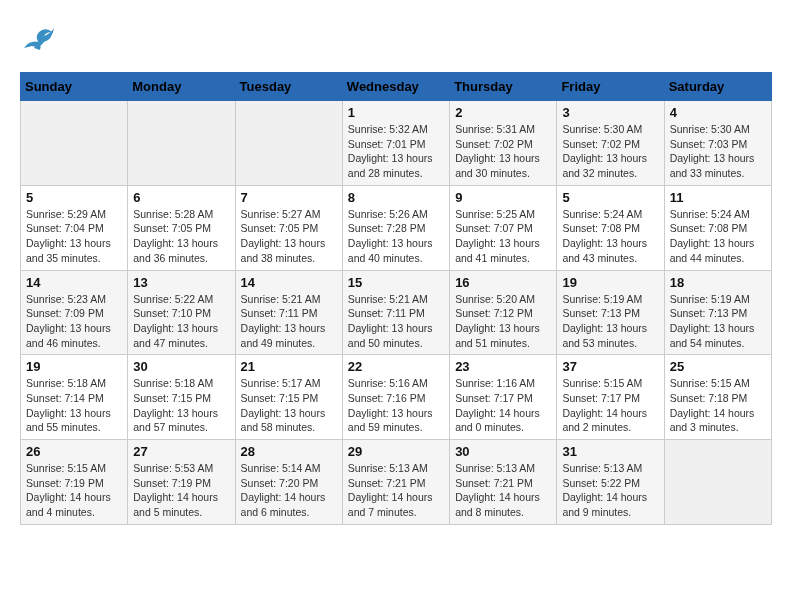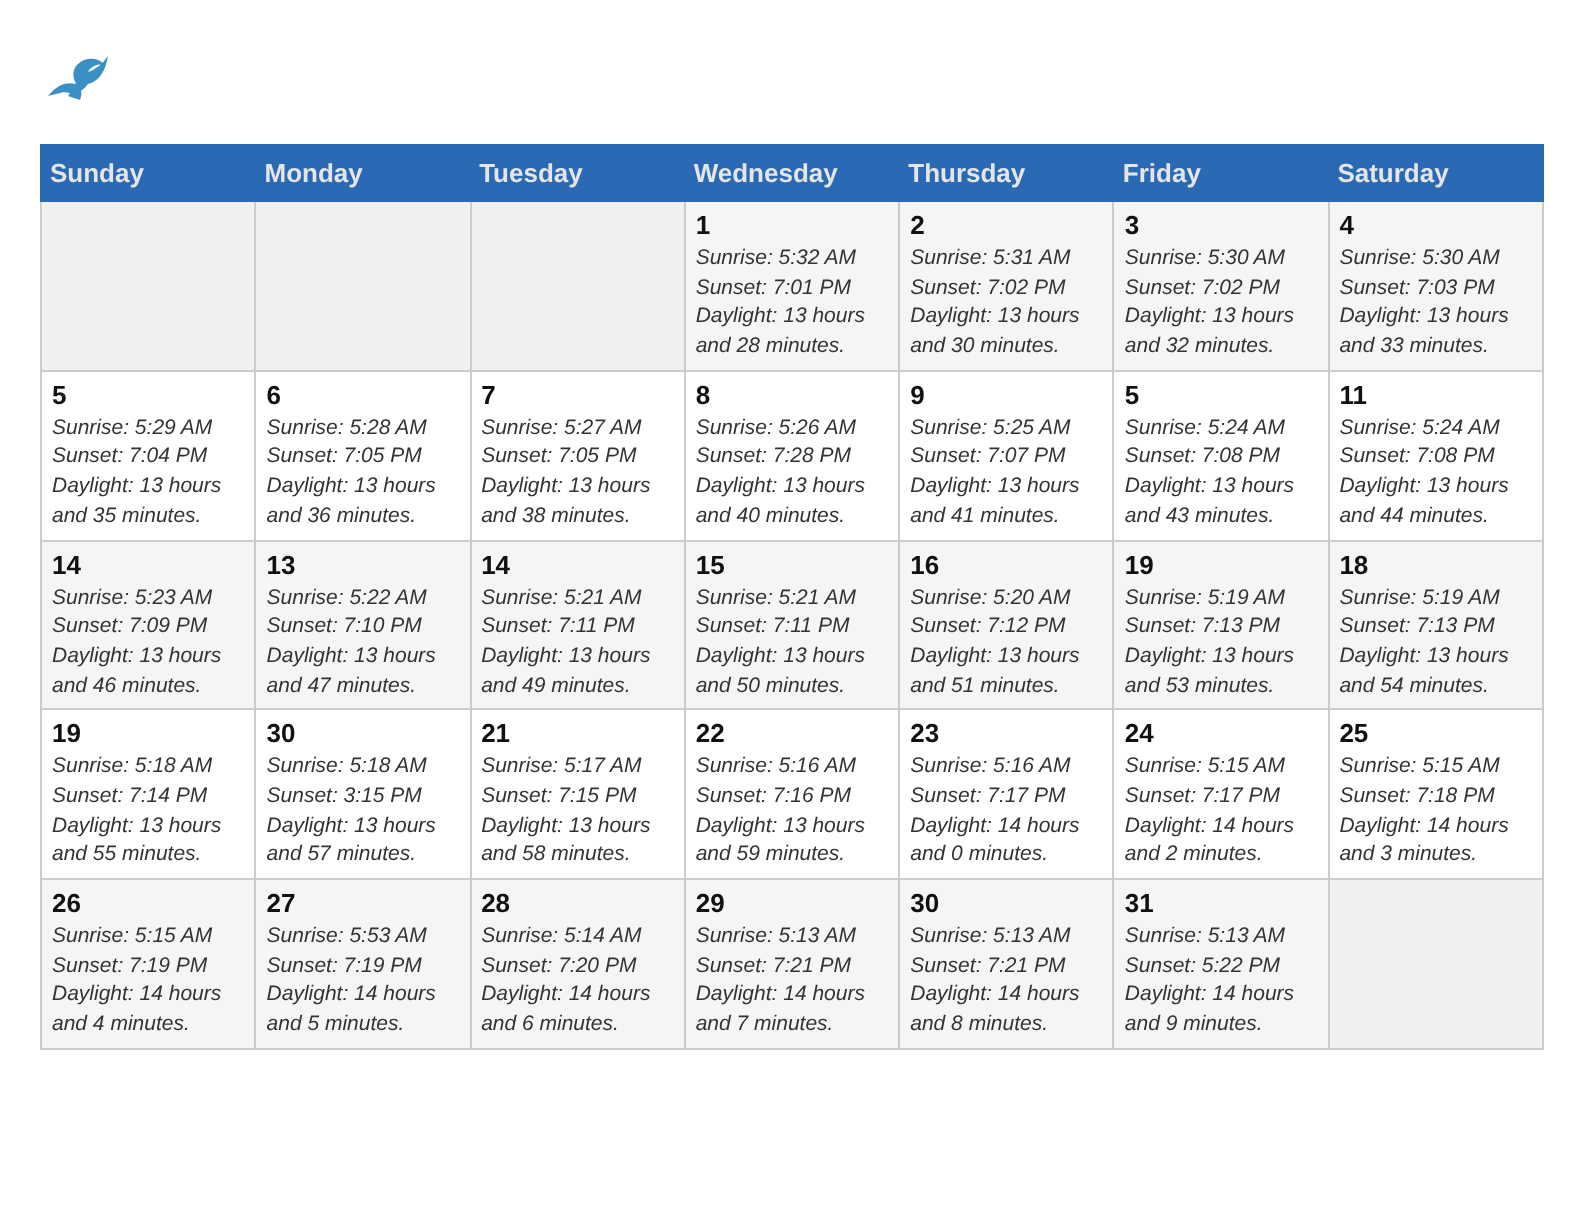--- a/index.html
+++ b/index.html
@@ -34,21 +34,21 @@
       color: #1a3a5c;
       font-weight: normal;
     }
     .calendar {
       width: 100%;
       border-collapse: collapse;
       font-size: 11px;
     }
     .calendar thead th {
       background: #2a6ab5;
-      color: #e5e5e5;
+      color: #000000;
       padding: 6px 4px;
       text-align: left;
       font-size: 13px;
       font-weight: bold;
       border: 1px solid #2a6ab5;
     }
     .calendar tbody td {
       border: 1px solid #ccc;
       vertical-align: top;
       padding: 4px 5px;
@@ -66,21 +66,20 @@
       font-size: 13px;
       font-weight: bold;
       color: #111;
       display: block;
       margin-bottom: 2px;
     }
     .day-info {
       color: #333;
       font-size: 10.5px;
       line-height: 1.4;
-      font-style: italic;
     }
     .empty-cell {
       background: #f0f0f0 !important;
     }
     .logo-container {
       display: flex;
       align-items: center;
       gap: 4px;
     }
     .logo-icon {
@@ -265,47 +264,47 @@
         <td>
           <span class="day-num">19</span>
           <div class="day-info">Sunrise: 5:18 AM
 Sunset: 7:14 PM
 Daylight: 13 hours
 and 55 minutes.</div>
         </td>
         <td>
           <span class="day-num">30</span>
           <div class="day-info">Sunrise: 5:18 AM
-Sunset: 3:15 PM
+Sunset: 7:15 PM
 Daylight: 13 hours
 and 57 minutes.</div>
         </td>
         <td>
           <span class="day-num">21</span>
           <div class="day-info">Sunrise: 5:17 AM
 Sunset: 7:15 PM
 Daylight: 13 hours
 and 58 minutes.</div>
         </td>
         <td>
           <span class="day-num">22</span>
           <div class="day-info">Sunrise: 5:16 AM
 Sunset: 7:16 PM
 Daylight: 13 hours
 and 59 minutes.</div>
         </td>
         <td>
           <span class="day-num">23</span>
-          <div class="day-info">Sunrise: 5:16 AM
+          <div class="day-info">Sunrise: 1:16 AM
 Sunset: 7:17 PM
 Daylight: 14 hours
 and 0 minutes.</div>
         </td>
         <td>
-          <span class="day-num">24</span>
+          <span class="day-num">37</span>
           <div class="day-info">Sunrise: 5:15 AM
 Sunset: 7:17 PM
 Daylight: 14 hours
 and 2 minutes.</div>
         </td>
         <td>
           <span class="day-num">25</span>
           <div class="day-info">Sunrise: 5:15 AM
 Sunset: 7:18 PM
 Daylight: 14 hours

